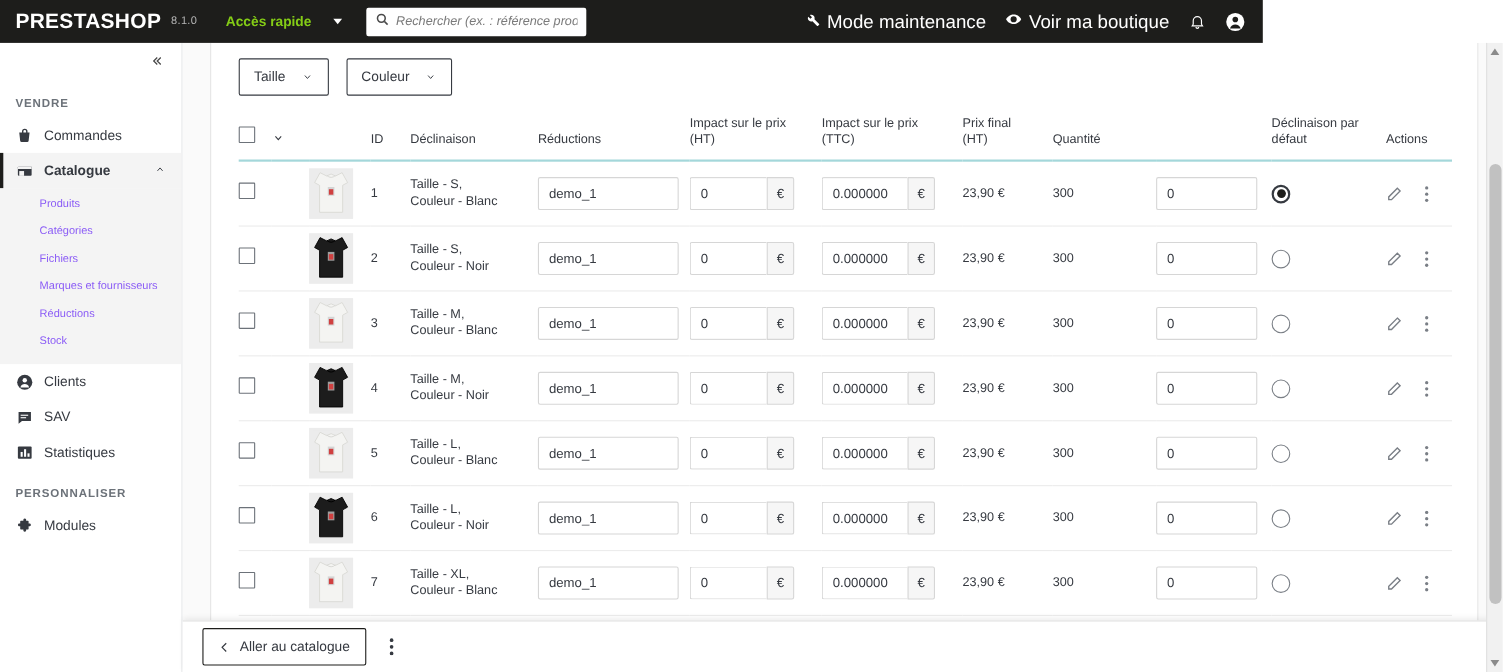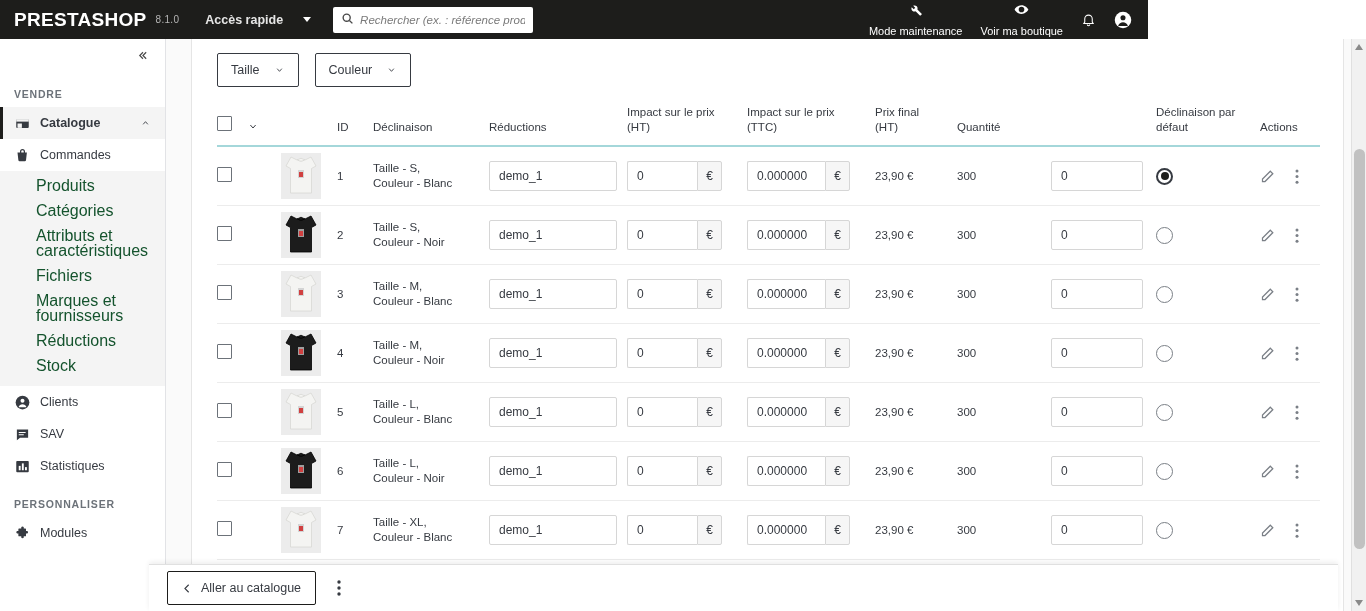--- a/index.html
+++ b/index.html
@@ -18,21 +18,21 @@
     background: #1d1d1b;
     display: flex; align-items: center;
     z-index: 50;
   }
   .brand {
     color: #fff; font-weight: bold; font-size: 19px;
     letter-spacing: 0.3px; margin-left: 14px;
   }
   .version { color: #b5b5b5; font-size: 10px; margin-left: 9px; letter-spacing: .3px; }
   .quick-access {
-    color: #e5e5e5; font-size: 12.5px; font-weight: bold;
+    color: #84cc16; font-size: 12.5px; font-weight: bold;
     margin-left: 26px; display: flex; align-items: center; gap: 20px;
     cursor: pointer;
   }
   .caret-dn {
     width: 0; height: 0;
     border-left: 4px solid transparent; border-right: 4px solid transparent;
     border-top: 5px solid #fff;
   }
   .searchwrap {
     margin-left: 22px; width: 200px; height: 26px;
@@ -43,22 +43,22 @@
     border: none; outline: none; flex: 1; min-width: 0;
     font-size: 11.5px; font-style: italic; color: #6b6b6b;
     font-family: "Liberation Sans", sans-serif; background: transparent;
   }
   .searchwrap input::placeholder { color: #7a7a7a; font-style: italic; }
   .topright {
     margin-left: auto; display: flex; align-items: center;
     gap: 18px; margin-right: 16px;
   }
   .topright-item {
-    color: #fff; font-size: 11px; display: flex;
-    align-items: center; gap: 6px; cursor: pointer; white-space: nowrap; flex-direction: column;
+    color: #fff; font-size: 17px; display: flex;
+    align-items: center; gap: 6px; cursor: pointer; white-space: nowrap;
   }
   .icon-btn { cursor: pointer; display: flex; align-items: center; }
 
   
   .sidebar {
     position: absolute; top: 39px; left: 0;
     width: 166px; height: 572px;
     background: #fff;
     border-right: 1px solid #e2e3e6;
     overflow: hidden;
@@ -82,22 +82,22 @@
     font-size: 10.5px; font-weight: bold; letter-spacing: .8px;
     color: #6c7279; padding: 16px 0 7px 14px;
   }
   .nav-item.active {
     background: #f4f4f4; font-weight: bold;
     border-left: 3px solid #1d1d1b; padding-left: 11px;
   }
   .nav-item .chev-up { margin-left: auto; margin-right: 14px; color: #363a41; font-size: 11px; }
   .subnav { background: #f4f4f4; padding: 2px 0 8px 0; }
   .subnav-item {
-    padding: 5px 12px 5px 36px; color: #14532d;
-    font-size: 16px; cursor: pointer; line-height: 15px;
+    padding: 5px 12px 5px 36px; color: #8b5cf6;
+    font-size: 10px; cursor: pointer; line-height: 15px;
   }
 
   
   .main {
     position: absolute; top: 39px; left: 166px;
     width: 1200px; height: 572px;
     background: #fafafa;
     overflow: hidden;
   }
   .panel {
@@ -170,21 +170,21 @@
     cursor: pointer;
   }
   .radio.off { border: 1.5px solid #7a7f86; }
   .radio .dot { width: 8px; height: 8px; border-radius: 50%; background: #1d1d1b; }
 
   .act { display: flex; align-items: center; gap: 20px; color: #7a7f86; }
   .act .ic { cursor: pointer; display: flex; }
 
   
   .footerbar {
-    position: absolute; left: 149px; bottom: 0;
+    position: absolute; left: 166px; bottom: 0;
     width: 1189px; height: 47px;
     background: #fff; border-top: 1px solid #e0e0e0;
     box-shadow: 0 -2px 5px rgba(0,0,0,.07);
     display: flex; align-items: center; padding: 0 18px; z-index: 40;
   }
   .btn-outline {
     height: 34px; border: 1px solid #1d1d1b; background: #fff;
     color: #363a41; font-size: 12.5px; display: flex;
     align-items: center; gap: 9px; padding: 0 14px; cursor: pointer;
     border-radius: 2px; font-family: "Liberation Sans", sans-serif;
@@ -279,49 +279,48 @@
   <div class="collapse-row">
     <svg width="13" height="11" viewBox="0 0 24 24" fill="none" stroke="#4a4a4a" stroke-width="2.6">
       <polyline points="13,5 6,12 13,19"></polyline>
         <polyline points="20,5 13,12 20,19"></polyline>
     </svg>
   </div>
 
 
   <div class="nav-section">VENDRE</div>
 
+  <div class="nav-item">
+    <span class="nicon">
+      <svg width="15" height="15" viewBox="0 0 24 24" fill="#363a41">
+        <path d="M8 7V5.5a4 4 0 018 0V7h3l-1.4 12.5a2 2 0 01-2 1.5H7.4a2 2 0 01-2-1.5L4 7h4zm2 0h4V5.5a2 2 0 10-4 0V7z"></path>
+      </svg>
+    </span>
+    <span>Commandes</span>
+  </div>
+
   <div class="nav-item active">
     <span class="nicon">
       <svg width="15" height="15" viewBox="0 0 24 24" fill="#363a41">
         <rect x="2" y="5" width="20" height="14" rx="1.5"></rect>
         <rect x="2" y="5" width="20" height="4" fill="#f4f4f4"></rect>
         <rect x="4" y="12" width="7" height="7" fill="#f4f4f4"></rect>
       </svg>
     </span>
     <span>Catalogue</span>
     <span class="chev-up">
       <svg width="11" height="8" viewBox="0 0 24 24" fill="none" stroke="#363a41" stroke-width="2.6">
         <polyline points="5,16 12,8 19,16"></polyline>
       </svg>
     </span>
   </div>
 
-  <div class="nav-item">
-    <span class="nicon">
-      <svg width="15" height="15" viewBox="0 0 24 24" fill="#363a41">
-        <path d="M8 7V5.5a4 4 0 018 0V7h3l-1.4 12.5a2 2 0 01-2 1.5H7.4a2 2 0 01-2-1.5L4 7h4zm2 0h4V5.5a2 2 0 10-4 0V7z"></path>
-      </svg>
-    </span>
-    <span>Commandes</span>
-  </div>
-
   <div class="subnav">
     <div class="subnav-item">Produits</div>
     <div class="subnav-item">Catégories</div>
-    <div class="subnav-item">Attributs et caractéristiques</div>
     <div class="subnav-item">Fichiers</div>
     <div class="subnav-item">Marques et fournisseurs</div>
     <div class="subnav-item">Réductions</div>
     <div class="subnav-item">Stock</div>
   </div>
 
   <div class="nav-item">
     <span class="nicon">
       <svg width="15" height="15" viewBox="0 0 24 24" fill="#363a41">
         <circle cx="12" cy="12" r="11"></circle>

